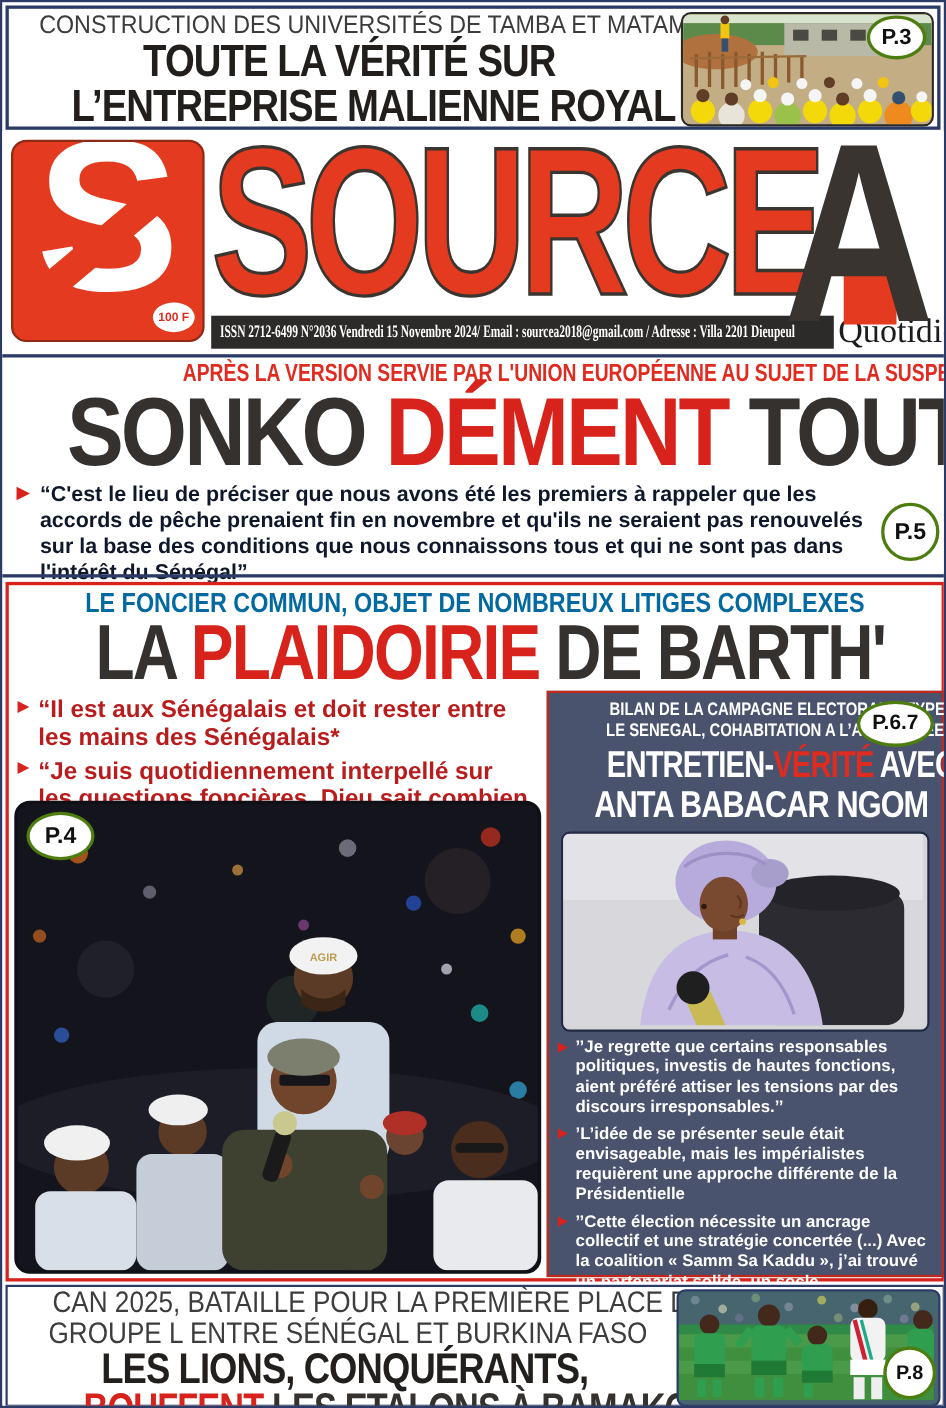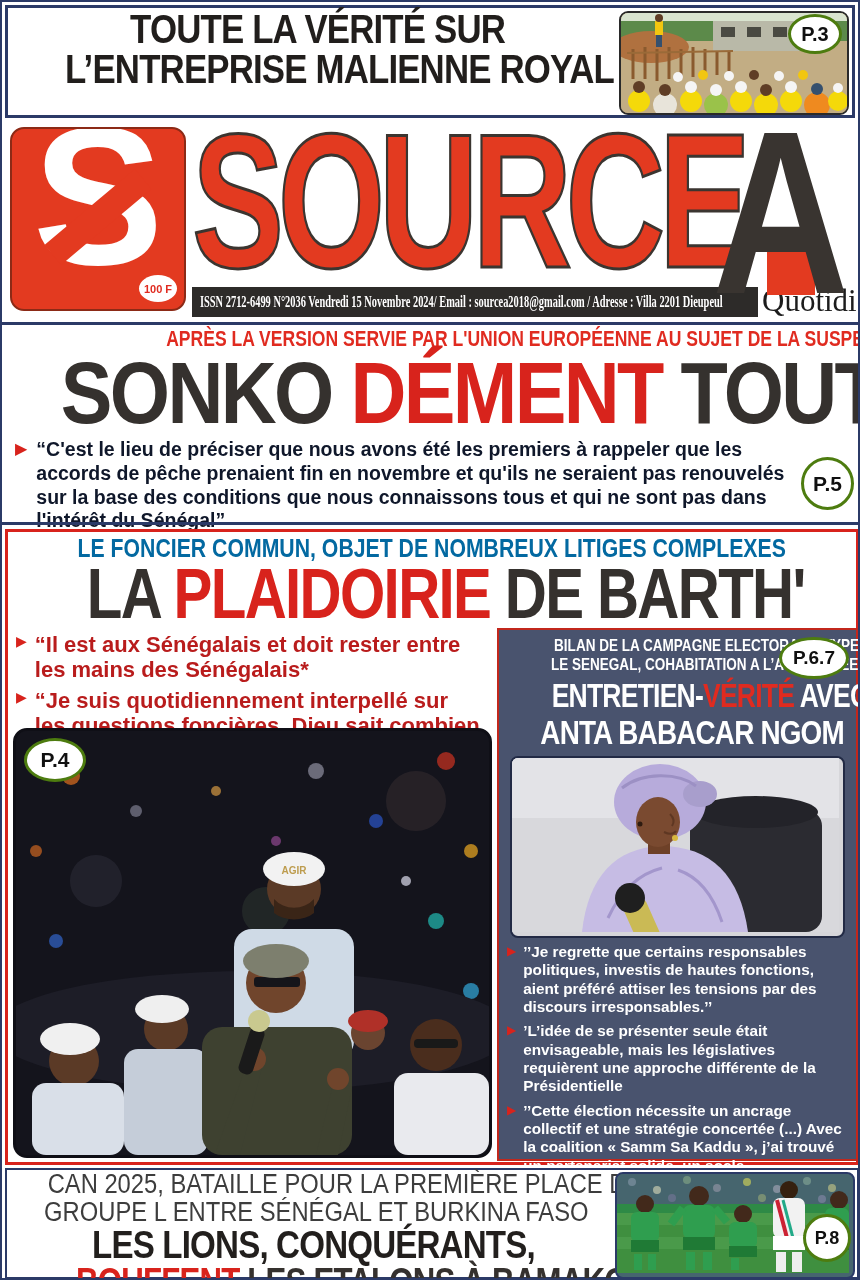--- a/index.html
+++ b/index.html
@@ -84,29 +84,30 @@
   .iv-quotes .q-arrow{font-size:12px;}
 
   
   .sports{position:absolute;left:3px;top:1166px;width:854px;height:111px;border:2px solid #2B3A67;
           box-sizing:border-box;background:#fff;}
   .sp-text{position:absolute;left:0;top:1px;width:612px;text-align:center;}
   .sp-kicker{font-size:27px;color:#3d3d3d;line-height:1.02;}
   .sp-headline{font-size:39px;font-weight:800;color:#221f1d;line-height:0.95;letter-spacing:-1px;}
   .sp-photo{position:absolute;right:2px;top:2px;width:236px;height:103px;border:2px solid #2B3A67;
             border-radius:8px;overflow:hidden;background:#46656e;}
-  .badge-p8{right:6px;bottom:15px;width:42px;height:42px;font-size:18px;}
+  .badge-p8{right:6px;bottom:5px;width:42px;height:42px;font-size:18px;}
 </style>
 </head>
 <body>
 
 <div class="page">
 
   <div class="top-banner">
     <div class="tb-text">
+      <div class="tb-kicker"><span class="sx sx92">CONSTRUCTION DES UNIVERSITÉS DE TAMBA ET MATAM</span></div>
       <div class="tb-headline"><span class="sx sx85">TOUTE LA VÉRITÉ SUR</span></div>
       <div class="tb-headline"><span class="sx sx85">L’ENTREPRISE MALIENNE ROYAL BTP</span></div>
     </div>
     <div class="tb-photo">
       <svg width="226" height="100" viewBox="0 0 226 100" preserveAspectRatio="none">
         <rect x="0" y="0" width="226" height="100" fill="#c2ad84"></rect>
         <rect x="0" y="0" width="226" height="14" fill="#d9e4cf"></rect>
         <rect x="0" y="8" width="226" height="20" fill="#5c8a4a"></rect>
         <ellipse cx="30" cy="34" rx="38" ry="16" fill="#b0713f"></ellipse>
         <rect x="92" y="8" width="88" height="30" fill="#b9b9a8"></rect>
@@ -298,21 +299,21 @@
         </svg>
       </div>
       <div class="badge badge-p67">P.6.7</div>
       <div class="iv-quotes">
         <div class="quote-item">
           <span class="q-arrow">▶</span>
           <span class="q-text">’’Je regrette que certains responsables politiques, investis de hautes fonctions, aient préféré attiser les tensions par des discours irresponsables.’’</span>
         </div>
         <div class="quote-item">
           <span class="q-arrow">▶</span>
-          <span class="q-text">’L’idée de se présenter seule était envisageable, mais les législatives requièrent une approche différente de la Présidentielle</span>
+          <span class="q-text">’L’idée de se présenter seule était envisageable, mais les impérialistes requièrent une approche différente de la Présidentielle</span>
         </div>
         <div class="quote-item">
           <span class="q-arrow">▶</span>
           <span class="q-text">’’Cette élection nécessite un ancrage collectif et une stratégie concertée (...) Avec la coalition « Samm Sa Kaddu », j’ai trouvé un partenariat solide, un socle générationnel et des valeurs communes’’</span>
         </div>
         <div class="quote-item">
           <span class="q-arrow">▶</span>
           <span class="q-text">Je suis résolument optimiste. Je crois fermement que l’opposition remportera ces élections, car le peuple sénégalais a soif de changement.’’</span>
         </div>
         <div class="quote-item">

